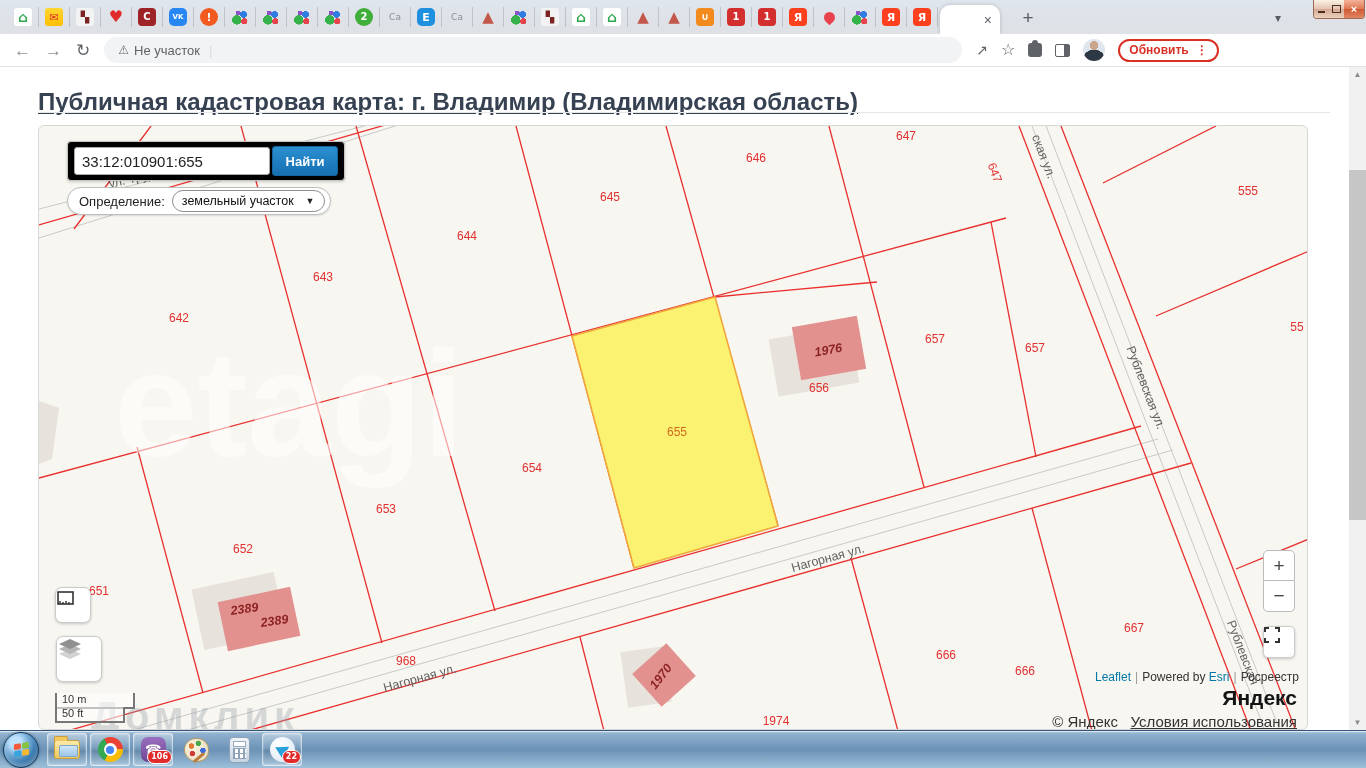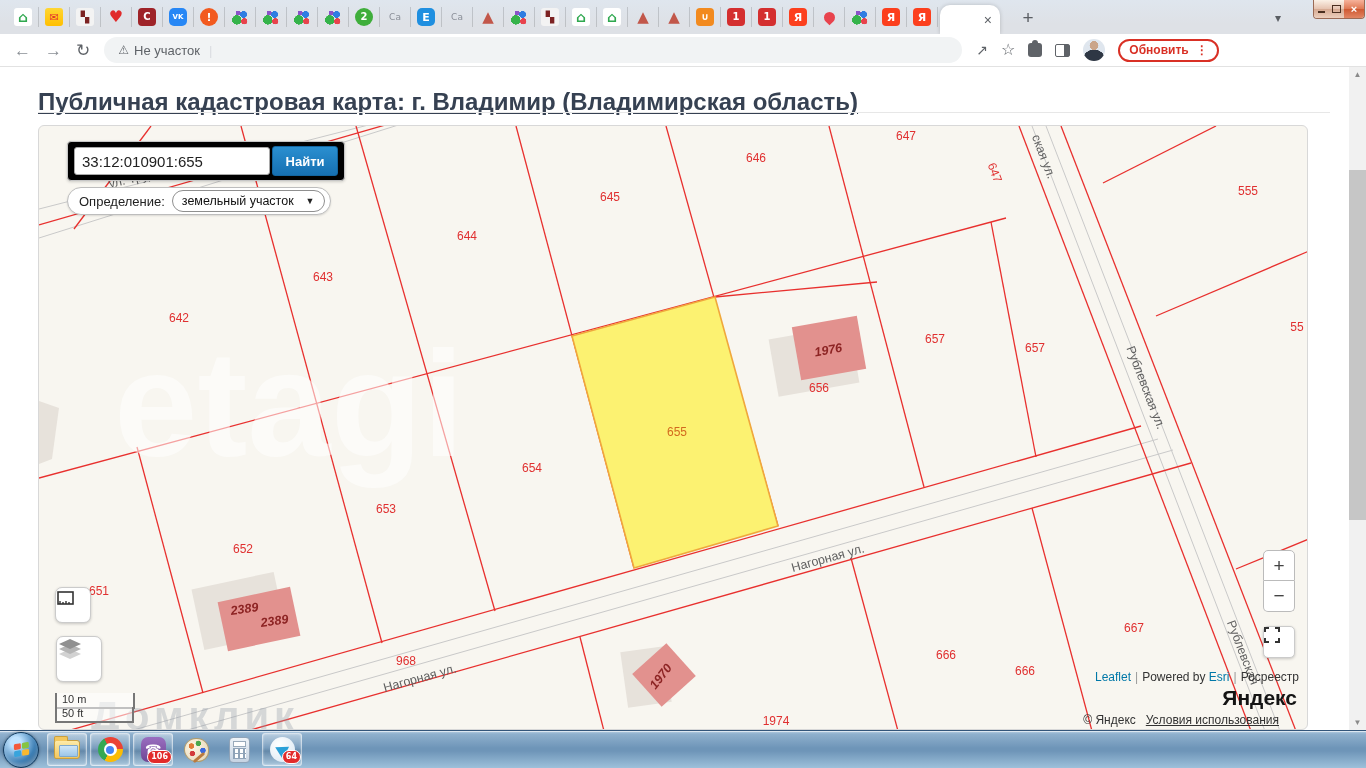--- a/index.html
+++ b/index.html
@@ -85,33 +85,33 @@
   .fake-select .chev{font-size:9px;color:#222;}
 
   .sq-btn{position:absolute;background:#fff;border:1px solid #cbcbcb;border-radius:7px;box-shadow:0 1px 3px rgba(0,0,0,.2);
     display:flex;align-items:center;justify-content:center;cursor:pointer;}
   .measure-btn{left:16px;top:461px;width:36px;height:36px;}
   .layers-btn{left:17px;top:510px;width:46px;height:46px;}
 
   .scale-ctl{position:absolute;left:4px;top:567px;font-size:11px;color:#333;padding-left:12px;}
   .scale-line{border:2px solid #777;border-top:none;background:rgba(255,255,255,.55);height:16px;line-height:13px;padding-left:5px;}
   .scale-line.metric{width:80px;}
-  .scale-line.imperial{width:79px;border-top:none;margin-top:-2px;}
+  .scale-line.imperial{width:70px;border-top:none;margin-top:-2px;}
 
   .zoomctl{position:absolute;left:1224px;top:424px;width:32px;}
   .zoom-btn{width:32px;height:31px;background:#fff;border:1px solid #bbb;color:#444;font-size:19px;display:flex;align-items:center;justify-content:center;cursor:pointer;}
   .zoom-in{border-radius:5px 5px 0 0;}
   .zoom-out{border-radius:0 0 5px 5px;border-top:none;}
   .fullscreen-btn{left:1224px;top:500px;width:32px;height:32px;border-radius:5px;}
 
   .attr1{position:absolute;right:8px;top:544px;font-size:12px;color:#333;white-space:nowrap;}
   .attr1 a{color:#0078a8;text-decoration:none;cursor:pointer;}
   .attr1 .asep{color:#999;margin:0 4px;}
   .ylogo{position:absolute;right:10px;top:560px;font-size:21px;font-weight:700;color:#141414;cursor:pointer;}
-  .attr2{position:absolute;right:28px;top:587px;font-size:12px;color:#333;white-space:nowrap;}
+  .attr2{position:absolute;right:10px;top:587px;font-size:15px;color:#333;white-space:nowrap;}
   .attr2 .terms{text-decoration:underline;cursor:pointer;color:#333;}
 
   
   .scrollbar{position:absolute;left:1349px;top:67px;width:17px;height:663px;background:#f1f1f1;}
   .sb-arrow{position:absolute;left:0;width:17px;height:15px;color:#8a8a8a;font-size:8px;display:flex;align-items:center;justify-content:center;cursor:pointer;}
   .sb-up{top:0;}.sb-down{bottom:0;}
   .sb-thumb{position:absolute;left:0;top:103px;width:17px;height:350px;background:#c6c6c6;cursor:pointer;}
 
   
   .taskbar{position:absolute;left:0;top:730px;width:1366px;height:38px;
@@ -437,18 +437,18 @@
           <span class="badge">106</span>
         </div>
         <div class="tbtn">
           <div class="app-paint"></div>
         </div>
         <div class="tbtn">
           <div class="app-calc"></div>
         </div>
         <div class="tbtn framed">
           <div class="app-telegram"></div>
-          <span class="badge">64</span>
+          <span class="badge">22</span>
         </div>
       </div>
 
   </div>
 </div>
 
 </body></html>

